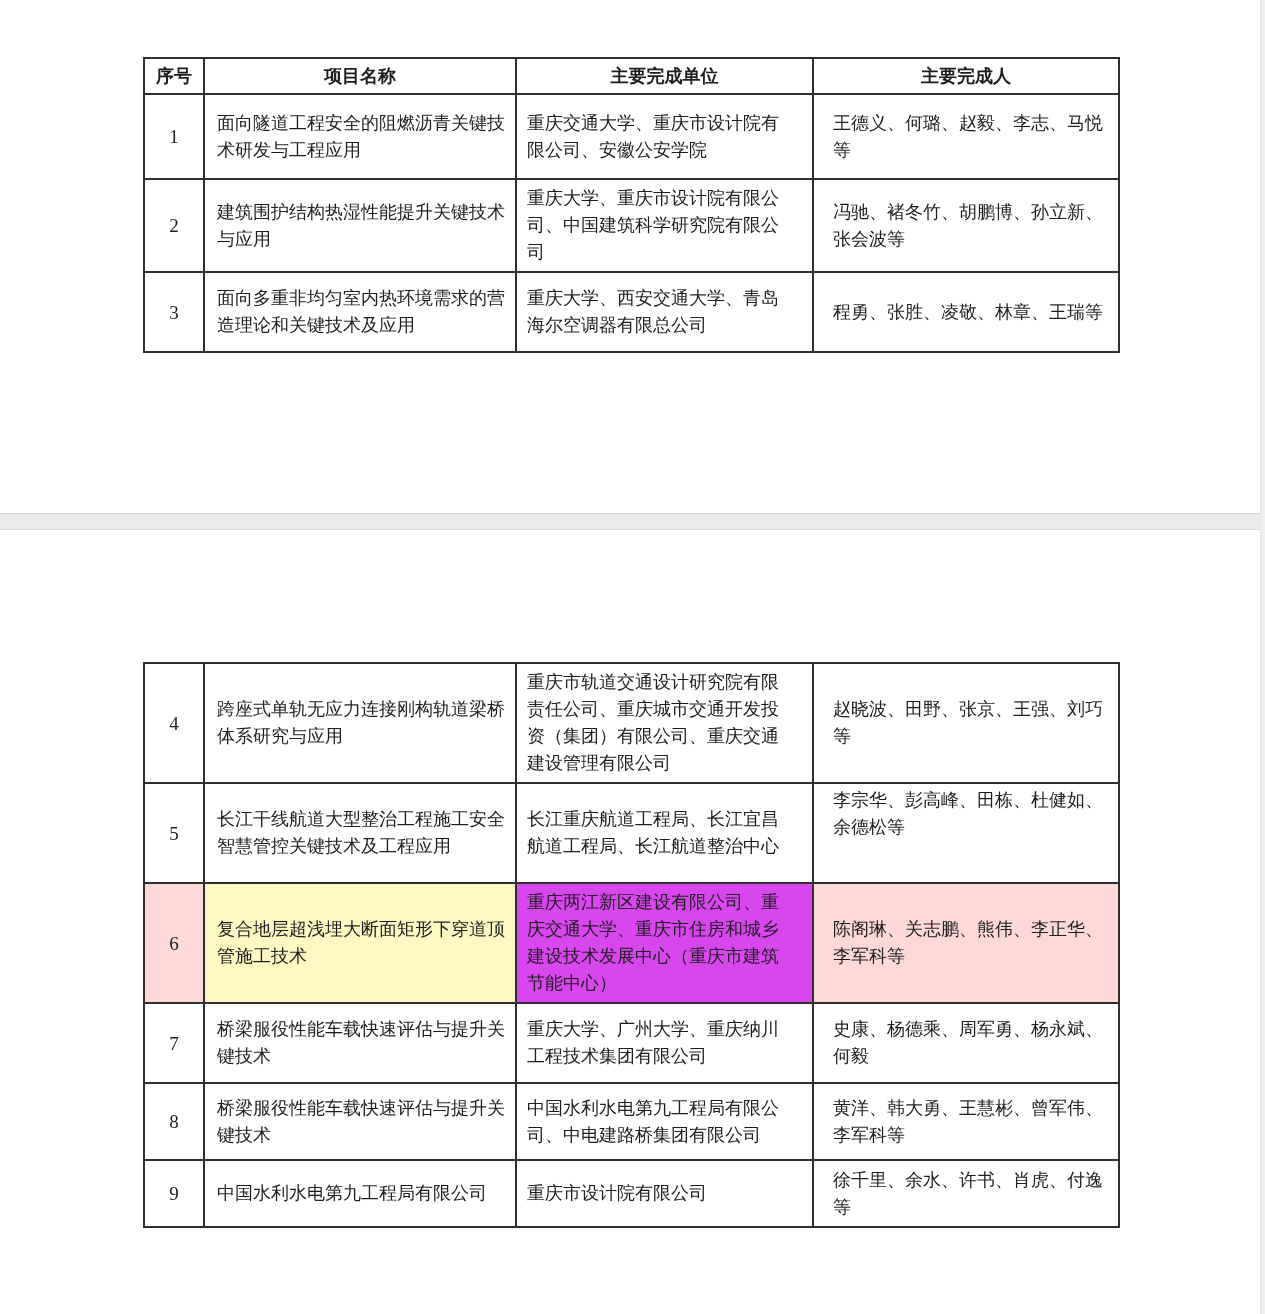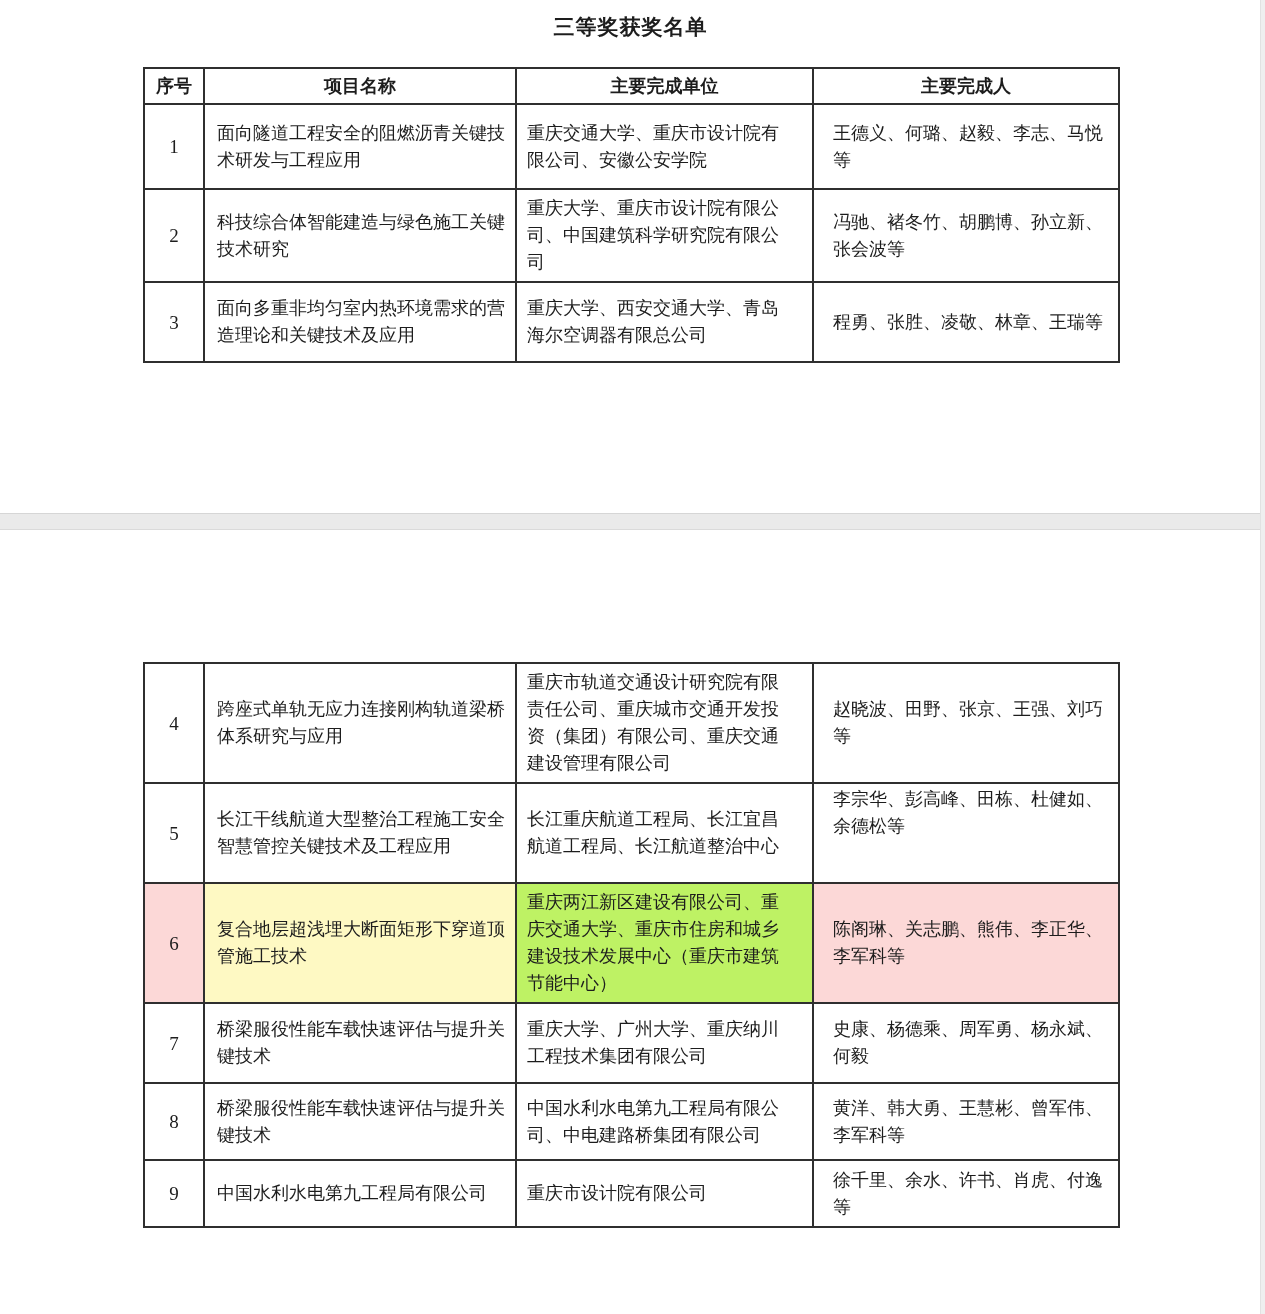--- a/index.html
+++ b/index.html
@@ -18,21 +18,21 @@
 
   .doc-title {
     position:absolute; top:13px; left:143px; width:975px;
     text-align:center; font-size:21px; font-weight:bold; letter-spacing:1px;
   }
 
   table.award {
     position:absolute; left:143px;
     border-collapse:collapse; table-layout:fixed;
   }
-  #t1 { top:67px; }
+  #t1 { top:57px; }
   #t2 { top:132px; }
   .award th, .award td { border:2px solid #2f2f2f; overflow:hidden; }
   .award th {
     height:34px; font-size:18px; font-weight:bold;
     text-align:center; padding:0 2px; background:#fff;
   }
   .award td {
     font-size:18px; line-height:27px; vertical-align:middle; background:#fff;
   }
   td.c-no      { text-align:center; font-size:19px; padding:0; }
@@ -45,29 +45,28 @@
   #t1 tbody tr:nth-child(2) { height:82px; }
   #t1 tbody tr:nth-child(3) { height:80px; }
   #t2 tbody tr:nth-child(1) { height:116px; }
   #t2 tbody tr:nth-child(2) { height:100px; }
   #t2 tbody tr:nth-child(3) { height:98px; }
   #t2 tbody tr:nth-child(4) { height:80px; }
   #t2 tbody tr:nth-child(5) { height:77px; }
   #t2 tbody tr:nth-child(6) { height:67px; }
 
   
-  #t2 tbody tr:nth-child(2) td.c-people { vertical-align:top; padding-top:3px;font-family:Liberation Mono, monospace; }
+  #t2 tbody tr:nth-child(2) td.c-people { vertical-align:top; padding-top:3px; }
 </style>
 </head>
 <body>
 
 <div id="corner-artifact"></div>
 
 <div id="page1" class="page">
-  <div class="doc-title">三等奖获奖名单</div>
 
   <table id="t1" class="award">
     <colgroup>
       <col style="width:60px">
         <col style="width:312px">
         <col style="width:297px">
         <col style="width:306px">
     </colgroup>
     <thead>
       <tr>
@@ -79,21 +78,21 @@
     </thead>
     <tbody>
         <tr>
     <td class="c-no">1</td>
     <td class="c-project">面向隧道工程安全的阻燃沥青关键技术研发与工程应用</td>
     <td class="c-units">重庆交通大学、重庆市设计院有限公司、安徽公安学院</td>
     <td class="c-people">王德义、何璐、赵毅、李志、马悦等</td>
   </tr>
         <tr>
     <td class="c-no">2</td>
-    <td class="c-project">科技综合体智能建造与绿色施工关键技术研究</td>
+    <td class="c-project">建筑围护结构热湿性能提升关键技术与应用</td>
     <td class="c-units">重庆大学、重庆市设计院有限公司、中国建筑科学研究院有限公司</td>
     <td class="c-people">冯驰、褚冬竹、胡鹏博、孙立新、张会波等</td>
   </tr>
         <tr>
     <td class="c-no">3</td>
     <td class="c-project">面向多重非均匀室内热环境需求的营造理论和关键技术及应用</td>
     <td class="c-units">重庆大学、西安交通大学、青岛海尔空调器有限总公司</td>
     <td class="c-people">程勇、张胜、凌敬、林章、王瑞等</td>
   </tr>
       </tbody>
@@ -119,21 +118,21 @@
   </tr>
         <tr>
     <td class="c-no">5</td>
     <td class="c-project">长江干线航道大型整治工程施工安全智慧管控关键技术及工程应用</td>
     <td class="c-units">长江重庆航道工程局、长江宜昌航道工程局、长江航道整治中心</td>
     <td class="c-people">李宗华、彭高峰、田栋、杜健如、余德松等</td>
   </tr>
         <tr>
     <td class="c-no" style="background: rgb(252, 216, 215);">6</td>
     <td class="c-project" style="background: #fef9c3;">复合地层超浅埋大断面矩形下穿道顶管施工技术</td>
-    <td class="c-units" style="background: #bef264;">重庆两江新区建设有限公司、重庆交通大学、重庆市住房和城乡建设技术发展中心（重庆市建筑节能中心）</td>
+    <td class="c-units" style="background: #d946ef;">重庆两江新区建设有限公司、重庆交通大学、重庆市住房和城乡建设技术发展中心（重庆市建筑节能中心）</td>
     <td class="c-people" style="background: rgb(252, 216, 215);">陈阁琳、关志鹏、熊伟、李正华、李军科等</td>
   </tr>
         <tr>
     <td class="c-no">7</td>
     <td class="c-project">桥梁服役性能车载快速评估与提升关键技术</td>
     <td class="c-units">重庆大学、广州大学、重庆纳川工程技术集团有限公司</td>
     <td class="c-people">史康、杨德乘、周军勇、杨永斌、何毅</td>
   </tr>
         <tr>
     <td class="c-no">8</td>

